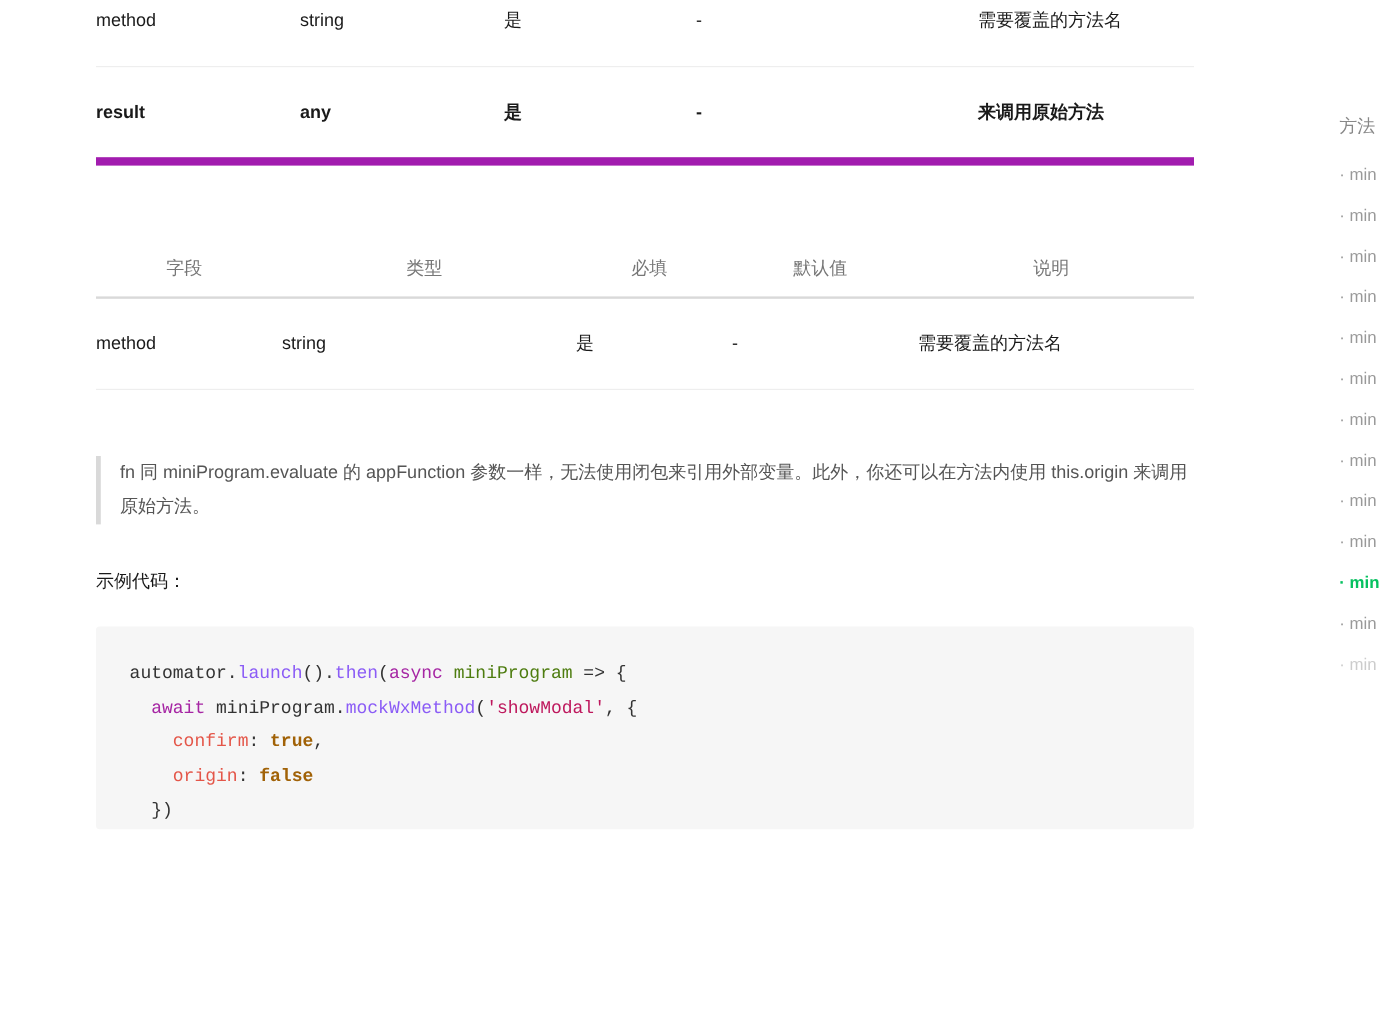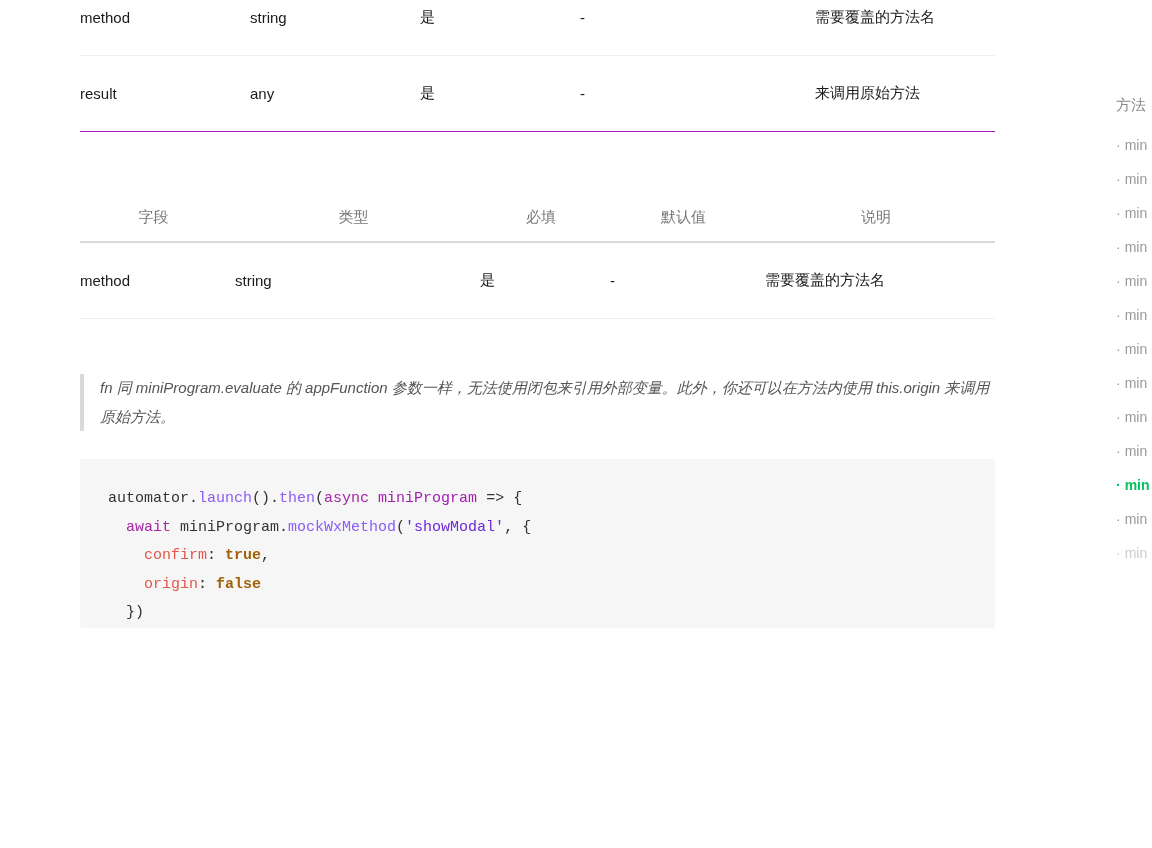--- a/index.html
+++ b/index.html
@@ -32,51 +32,50 @@
     padding: 16px 8px 14px 0;
     border-bottom: 2px solid #d9d9d9;
     font-size: 15px;
   }
   tbody td {
     padding: 28px 8px 28px 0;
     border-bottom: 1px solid #eee;
     vertical-align: middle;
   }
   .table1 { margin-top: -20px; }
-  .table1 tbody tr:last-child td { border-bottom: 1px solid #a21caf; }
+  .table1 tbody tr:last-child td { border-bottom: 7px solid #a21caf; font-weight: bold; }
   .table2 { margin-top: 60px; }
   .note {
     margin-top: 55px;
     border-left: 4px solid #d9d9d9;
     padding-left: 16px;
     color: #555;
     line-height: 1.9;
     font-size: 15px;
-    font-style: italic;
   }
   .example-label {
     margin-top: 38px;
     font-size: 15px;
   }
   .code-block {
     margin-top: 28px;
     background: #f6f6f6;
     border-radius: 3px;
     padding: 26px 28px 0 28px;
     font-family: "SFMono-Regular", Consolas, "Liberation Mono", Menlo, monospace;
     font-size: 15px;
     line-height: 1.9;
     color: #333;
     white-space: pre;
     overflow: hidden;
   }
   .tok-fn   { color: #8b5cf6; }
   .tok-kw   { color: #a626a4; }
-  .tok-arg  { color: #a21caf; }
-  .tok-str  { color: #6d28d9; }
+  .tok-arg  { color: #4d7c0f; }
+  .tok-str  { color: #be185d; }
   .tok-attr { color: #e45649; }
   .tok-bool { color: #a16207; font-weight: bold; }
 
   .toc {
     position: absolute;
     left: 1116px;
     top: 96px;
     width: 200px;
     font-size: 14px;
     color: #999;
@@ -148,20 +147,21 @@
         <td>string</td>
         <td>是</td>
         <td>-</td>
         <td>需要覆盖的方法名</td>
       </tr>
     </tbody>
   </table>
 
   <div class="note">fn 同 miniProgram.evaluate 的 appFunction 参数一样，无法使用闭包来引用外部变量。此外，你还可以在方法内使用 this.origin 来调用原始方法。</div>
 
+  <div class="example-label">示例代码：</div>
 
   <div class="code-block"><span>automator.</span><span class="tok-fn">launch</span><span>().</span><span class="tok-fn">then</span><span>(</span><span class="tok-kw">async</span><span> </span><span class="tok-arg">miniProgram</span><span> =&gt; {</span>
 <span>  </span><span class="tok-kw">await</span><span> miniProgram.</span><span class="tok-fn">mockWxMethod</span><span>(</span><span class="tok-str">'showModal'</span><span>, {</span>
 <span>    </span><span class="tok-attr">confirm</span><span>: </span><span class="tok-bool">true</span><span>,</span>
 <span>    </span><span class="tok-attr">origin</span><span>: </span><span class="tok-bool">false</span>
 <span>  })</span></div>
 
 </div>
 
 <div class="toc">

